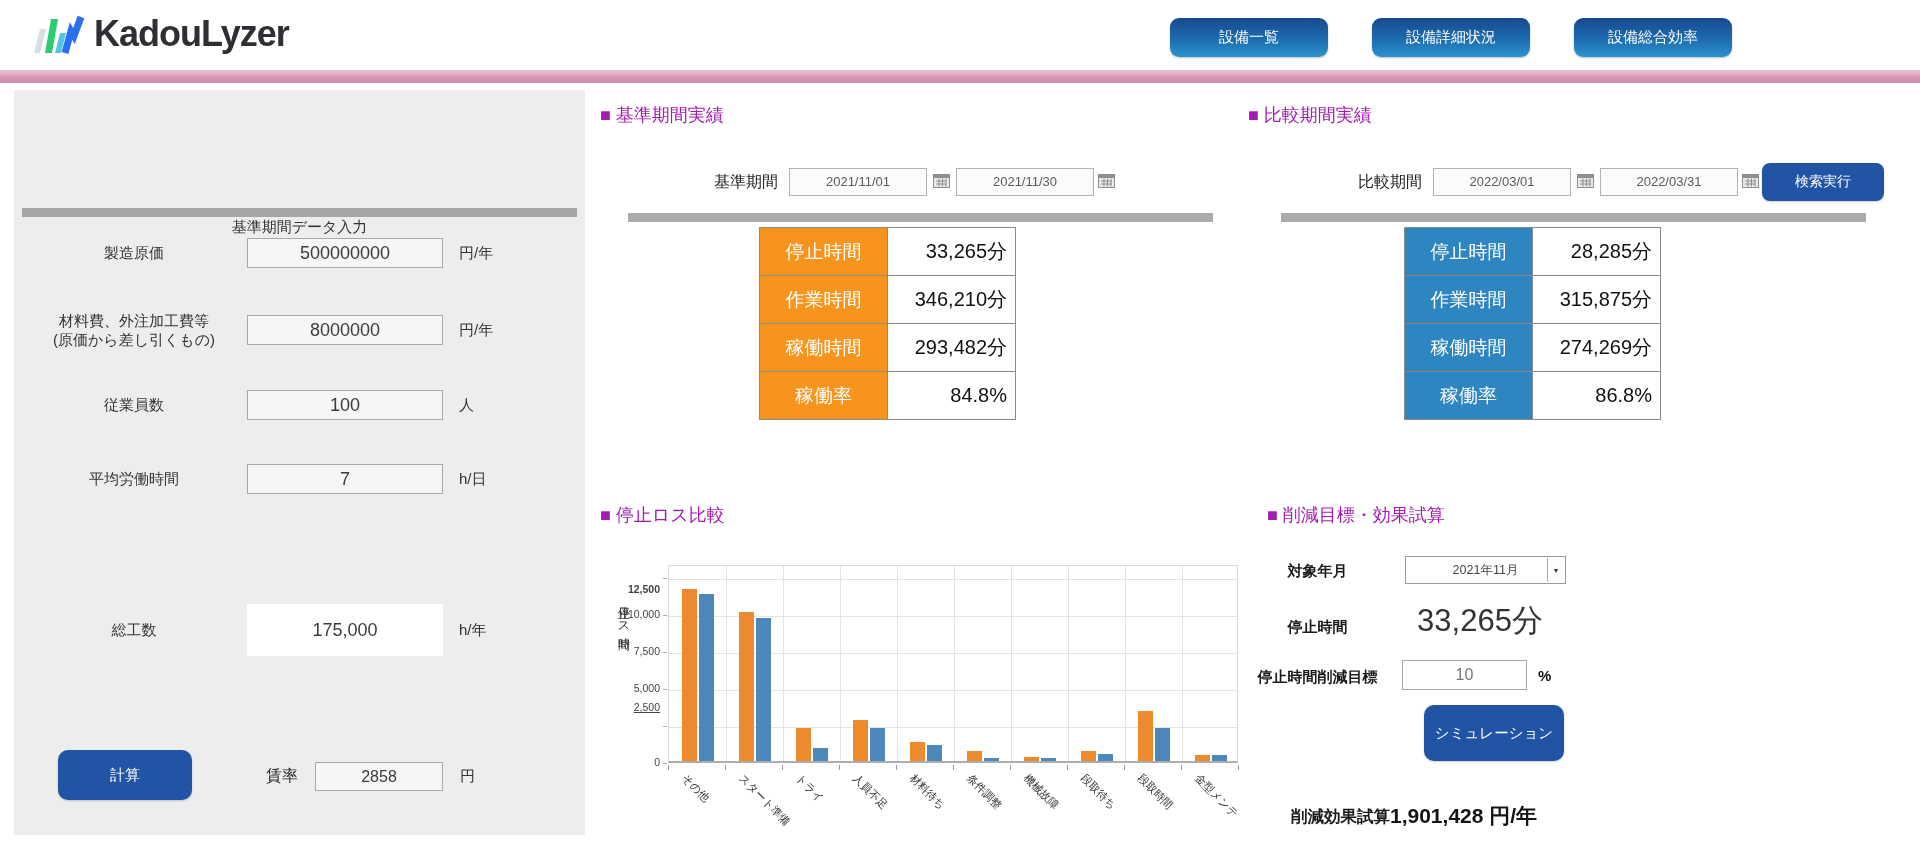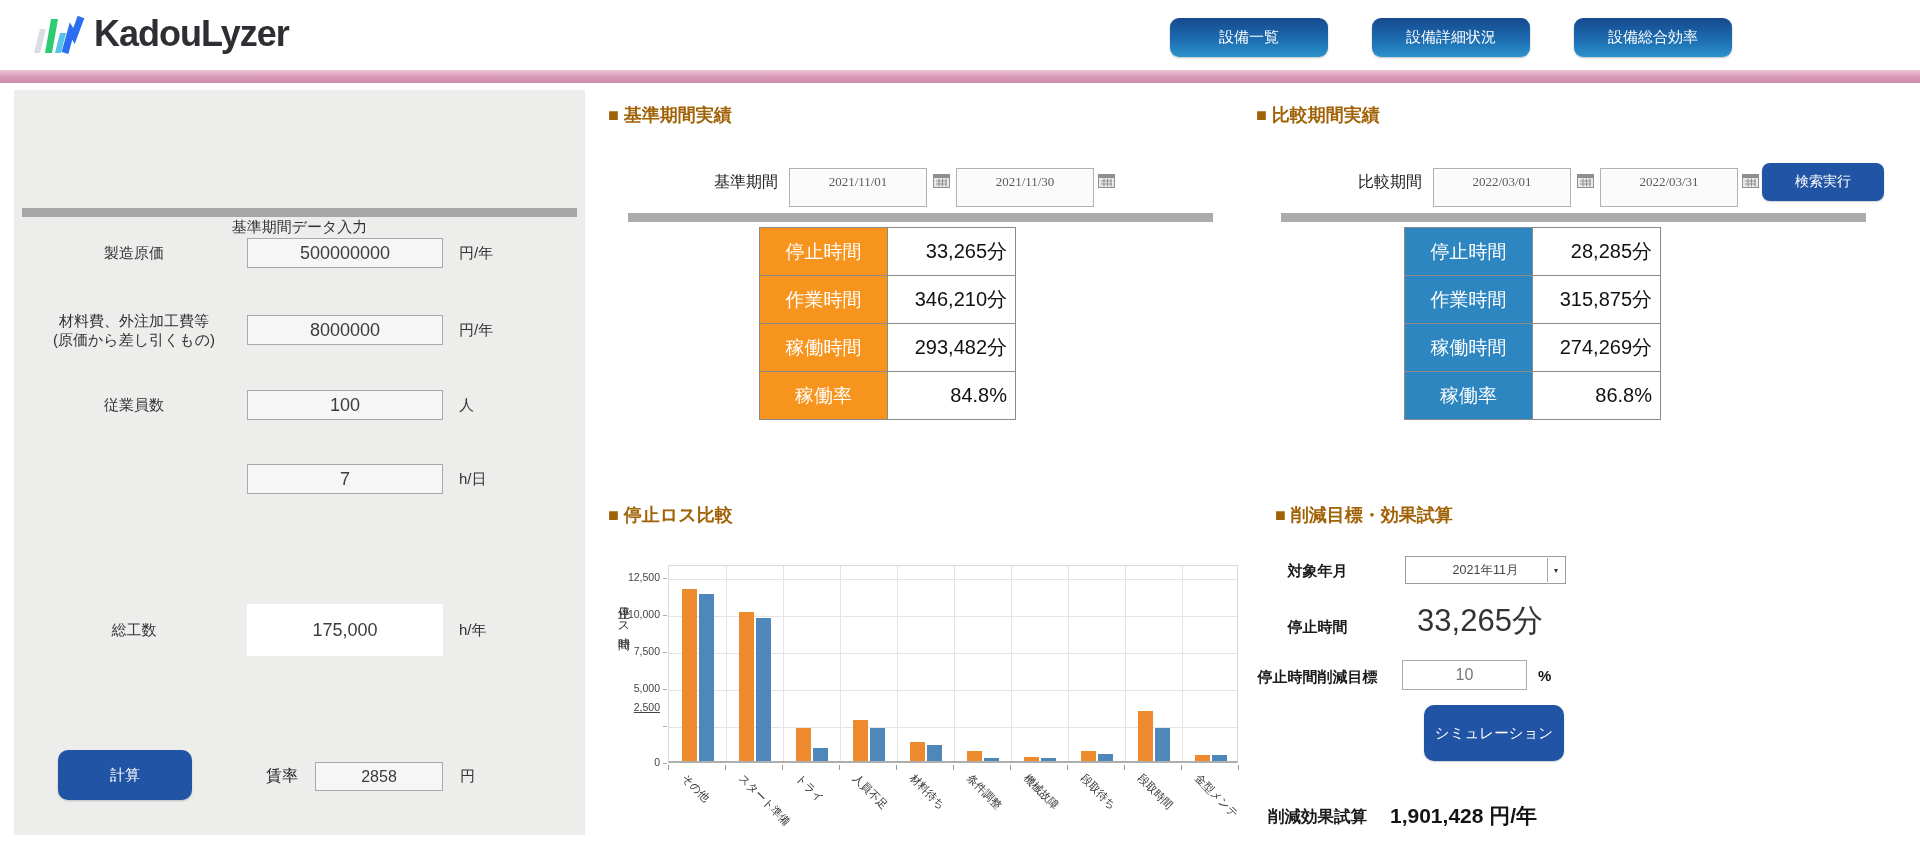--- a/index.html
+++ b/index.html
@@ -36,24 +36,24 @@
     font-family:inherit; cursor:pointer; box-shadow:0 1px 2px rgba(0,0,0,.2); }
   .calc-btn { position:absolute; left:44px; top:0; width:134px; height:50px; font-size:15px; }
   .wage-label { position:absolute; left:235px; top:0; width:66px; height:52px; line-height:52px;
     text-align:center; font-size:16px; color:#222; }
   .wage-input { position:absolute; left:301px; top:12px; width:128px; height:29px;
     background:#f6f6f6; border:1px solid #a9a9a9; text-align:center; font-size:16px;
     color:#3c3c3c; line-height:27px; }
   .wage-unit { position:absolute; left:446px; top:0; height:52px; line-height:52px; font-size:15px; color:#333; }
 
   
-  .sec-title { position:absolute; font-size:18px; font-weight:bold; color:#a16207; white-space:nowrap;margin-left:8px; }
+  .sec-title { position:absolute; font-size:18px; font-weight:normal; color:#a21caf; white-space:nowrap; }
   .p-label { position:absolute; font-size:16px; color:#222; width:82px; text-align:right; white-space:nowrap; }
-  .date-input { position:absolute; width:138px; height:39px; background:#fbfbfb; border:1px solid #b2b2b2;
-    text-align:center; font-size:13px; color:#5a5a5a; line-height:25px;font-family:Liberation Serif, serif; }
+  .date-input { position:absolute; width:138px; height:28px; background:#fbfbfb; border:1px solid #b2b2b2;
+    text-align:center; font-size:13px; color:#5a5a5a; line-height:25px; }
   .cal { position:absolute; width:17px; height:16px; display:inline-block; cursor:pointer; }
   .hr-bar { position:absolute; height:9px; background:#ababab; top:213px; }
   .search-btn { position:absolute; left:1762px; top:163px; width:122px; height:38px;
     border-radius:8px; font-size:14px; }
 
   
   table.ptable { position:absolute; border-collapse:collapse; table-layout:fixed; }
   .ptable th { width:128px; height:48px; font-weight:400; font-size:19px; color:#fff;
     text-align:center; border:1px solid #8a8a8a; }
   .ptable td { width:128px; height:48px; font-size:20px; color:#111; background:#fff;
@@ -84,21 +84,21 @@
     border:1px solid #9b9b9b; font-size:12.5px; color:#444; display:flex; align-items:center;
     justify-content:center; cursor:pointer; }
   .rp-select .caret-box { position:absolute; right:1px; top:1px; bottom:1px; width:17px;
     border-left:1px solid #ababab; background:#fdfdfd; display:flex; align-items:center; justify-content:center; }
   .caret-box span { font-size:7px; color:#333; }
   .big-val { position:absolute; width:190px; text-align:center; font-size:31px; color:#333; }
   .goal-input { position:absolute; left:1402px; top:660px; width:125px; height:30px; background:#fff;
     border:1px solid #a9a9a9; text-align:center; font-size:16px; color:#777; line-height:28px; }
   .rp-unit { position:absolute; font-size:15px; font-weight:bold; color:#111; }
   .sim-btn { position:absolute; left:1424px; top:705px; width:140px; height:56px; border-radius:10px; font-size:14.5px; }
-  .effect-label { font-size:16.5px; }
+  .effect-label { font-size:16.5px;text-align:right; }
   .effect-val { position:absolute; font-size:21px; font-weight:bold; color:#141414; white-space:nowrap; }
 </style>
 </head>
 <body>
 
 <div id="stage">
 
   <div class="header">
     <div class="logo">
       <svg width="58" height="46" viewBox="0 0 58 46">
@@ -135,20 +135,23 @@
       <div class="s-unit">円/年</div>
     </div>
     <div class="s-row" style="top:300px">
       <div class="s-label">
           <div>従業員数</div>
         </div>
       <div class="s-input">100</div>
       <div class="s-unit">人</div>
     </div>
     <div class="s-row" style="top:374px">
+      <div class="s-label">
+          <div>平均労働時間</div>
+        </div>
       <div class="s-input">7</div>
       <div class="s-unit">h/日</div>
     </div>
     <div class="s-row" style="top:514px;height:52px">
       <div class="s-label">
           <div>総工数</div>
         </div>
       <div class="s-input plain">175,000</div>
       <div class="s-unit">h/年</div>
     </div>
@@ -286,21 +289,21 @@
   <div class="ytick-label" style="top: 211px;">0</div>
       <div class="ytick-mark" style="left: 65px; top: 218px;"></div>
       <div class="ytick-label" style="top: 156px; text-decoration: underline;">2,500</div>
       <div class="ytick-mark" style="left: 65px; top: 181px;"></div>
       <div class="ytick-label" style="top: 137px;">5,000</div>
       <div class="ytick-mark" style="left: 65px; top: 144px;"></div>
       <div class="ytick-label" style="top: 100px;">7,500</div>
       <div class="ytick-mark" style="left: 65px; top: 107px;"></div>
       <div class="ytick-label" style="top: 63px;">10,000</div>
       <div class="ytick-mark" style="left: 65px; top: 70px;"></div>
-      <div class="ytick-label" style="top: 26px;">12,500</div>
+      <div class="ytick-label" style="top: 38px; font-weight: bold;">12,500</div>
       <div class="ytick-mark" style="left: 65px; top: 33px;"></div>
       <div class="xcat-label" style="left: 90.5px; top: 226px;">その他</div>
       <div class="xcat-label" style="left: 147.5px; top: 226px;">スタート準備</div>
       <div class="xcat-label" style="left: 204.5px; top: 226px;">トライ</div>
       <div class="xcat-label" style="left: 261.5px; top: 226px;">人員不足</div>
       <div class="xcat-label" style="left: 318.5px; top: 226px;">材料待ち</div>
       <div class="xcat-label" style="left: 375.5px; top: 226px;">条件調整</div>
       <div class="xcat-label" style="left: 432.5px; top: 226px;">機械故障</div>
       <div class="xcat-label" style="left: 489.5px; top: 226px;">段取待ち</div>
       <div class="xcat-label" style="left: 546.5px; top: 226px;">段取時間</div>

